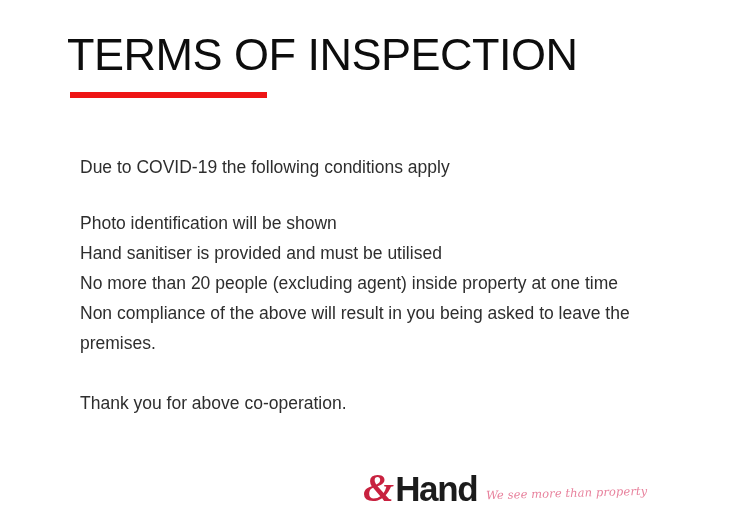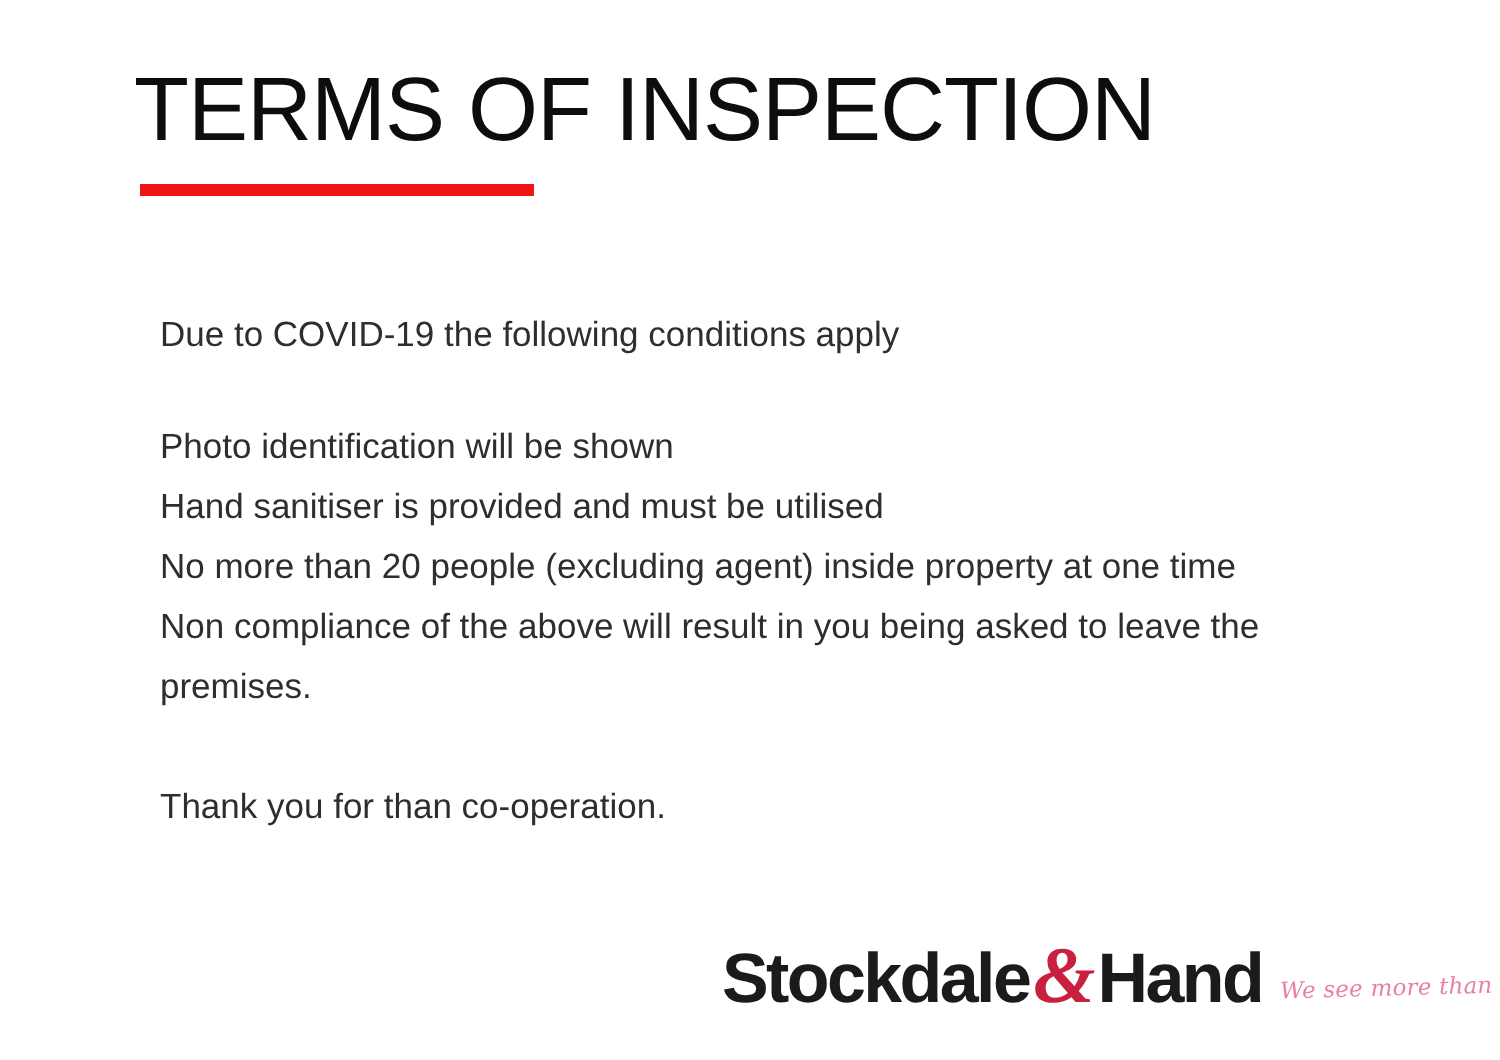--- a/index.html
+++ b/index.html
@@ -138,23 +138,22 @@
 
     <p class="intro">Due to COVID-19 the following conditions apply</p>
 
     <ul class="conditions">
       <li>Photo identification will be shown</li>
       <li>Hand sanitiser is provided and must be utilised</li>
       <li>No more than 20 people (excluding agent) inside property at one time</li>
       <li class="wrap">Non compliance of the above will result in you being asked to leave the premises.</li>
     </ul>
 
-    <p class="closing">Thank you for than co-operation.</p>
+    <p class="closing">Thank you for above co-operation.</p>
   </div>
 
   <div class="logo">
-    <span class="logo-word">Stockdale</span>
     <span class="logo-amp">&amp;</span>
     <span class="logo-word">Hand</span>
     <span class="logo-tagline">We see more than property</span>
   </div>
 
 </div>
 
 </body></html>

